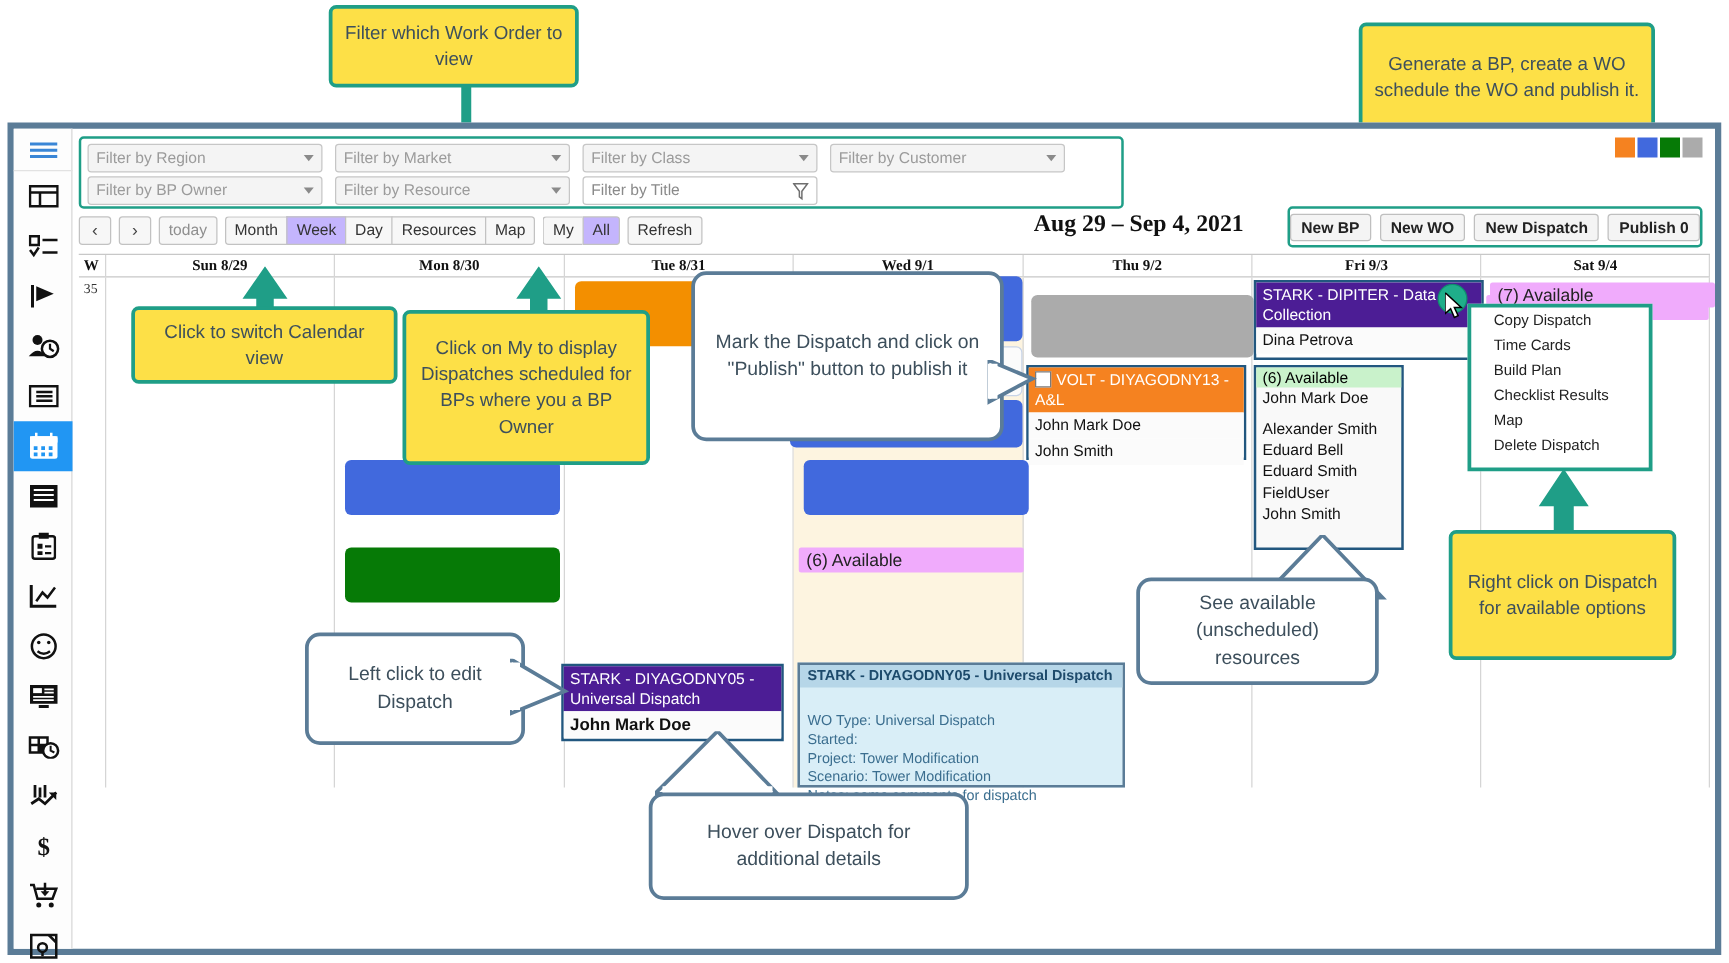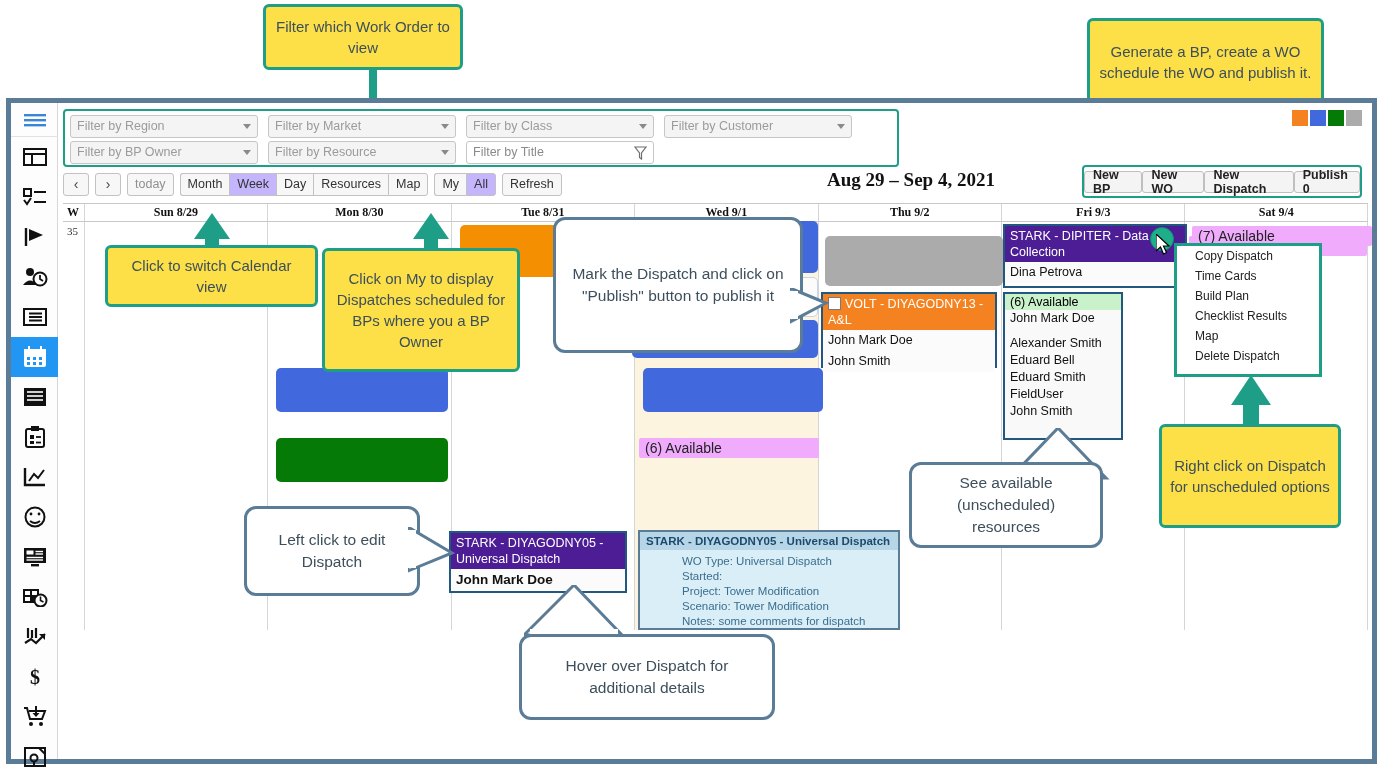--- a/index.html
+++ b/index.html
@@ -65,21 +65,21 @@
   .grp .tb:last-child{ border-radius:0 3px 3px 0; border-right:1px solid #c2c2c2; }
   .tb.sel{ background:#c4b5fd; }
   #range-title{
     position:absolute; left:700px; top:66px; width:400px;
     text-align:center; font-size:19px; font-weight:bold; color:#111;
     font-family:"Liberation Serif", serif;
   }
 
   
   #action-panel{
-    position:absolute; right:10px; top:62px; width:280px; height:33px;
+    position:absolute; right:10px; top:62px; width:332px; height:33px;
     border:2px solid #1f9e87; border-radius:4px; background:#fff;
     display:flex; align-items:center; justify-content:space-between;
   }
   .actbtn{
     height:22px; border:1px solid #bfbfbf; border-radius:3px; background:#f4f4f4;
     font-size:12.5px; font-weight:bold; color:#222; padding:0 8px;
     display:flex; align-items:center; cursor:pointer;
   }
   #legend{ position:absolute; right:10px; top:7px; display:flex; gap:2px; }
   #legend i{ width:16px;height:16px; display:block; }
@@ -127,21 +127,21 @@
   .reslist .hdr{ background:#c9f2cb; font-size:12.5px; padding:1px 5px; }
   .reslist .it{ font-size:12.5px; padding:0px 5px; line-height:17px; color:#111; }
   .reslist .gap{ height:8px; }
 
   
   #tooltip{
     position:absolute; left:638px; top:530px; width:262px; height:100px;
     background:#d9eef7; border:2px solid #5b7c97;
   }
   #tooltip .tt-h{ background:#b6d6e8; color:#1d4a6b; font-weight:bold; font-size:11.5px; padding:3px 6px; }
-  #tooltip .tt-b{ font-size:11.5px; color:#3b6e8f; padding:4px 6px; line-height:15px;margin-left:36px; }
+  #tooltip .tt-b{ font-size:11.5px; color:#3b6e8f; padding:20px 6px; line-height:15px; }
 
   
   #ctxmenu{
     position:absolute; left:1174px; top:243px; width:148px; height:134px;
     background:#fff; border:3px solid #1f9e87;
   }
   #ctxmenu div{ font-size:12px; color:#222; padding:2px 0 2px 18px; line-height:16px; cursor:pointer; }
 
   
   .callout{ position:absolute; background:#fde047; border:3px solid #1f9e87; border-radius:6px;
@@ -565,14 +565,14 @@
   <rect x="6" y="44" width="86" height="10" fill="#fff"></rect>
 </svg>
 <div class="bubble" style="left:909px;top:462px;width:194px;height:86px;">
   <span>See available (unscheduled) resources</span>
 </div>
 
 <svg class="arrow-svg" style="left:1228px;top:375px;" width="46" height="62">
   <path d="M23 0 L3 30 L15 30 L15 60 L31 60 L31 30 L43 30 Z" fill="#1f9e87"></path>
 </svg>
 <div class="callout" style="left:1159px;top:424px;width:182px;height:104px;">
-  <span>Right click on Dispatch for unscheduled options</span>
+  <span>Right click on Dispatch for available options</span>
 </div>
 
 </body></html>

